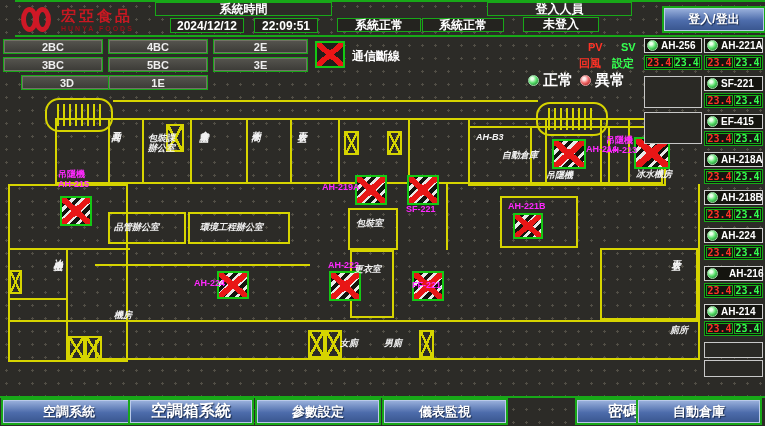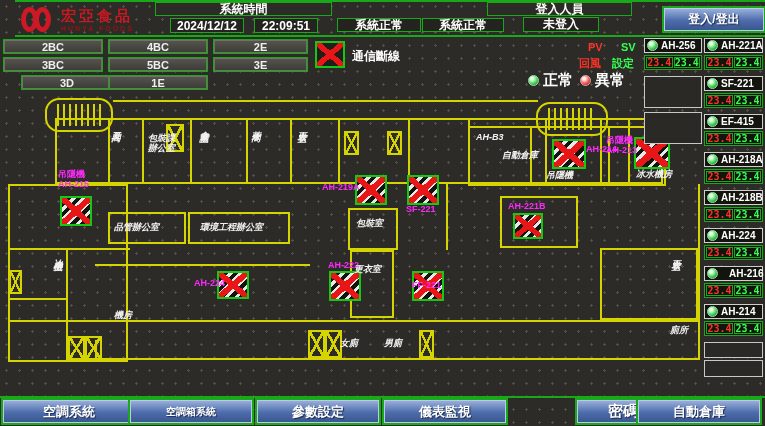--- a/index.html
+++ b/index.html
@@ -278,18 +278,18 @@
       <div class="val pv">23.4</div>
       <div class="val sv">23.4</div>
     </div>
     <div class="abs empty-slot" style="left: 704px; top: 342px; width: 59px; height: 16px;"></div>
     <div class="abs empty-slot" style="left: 704px; top: 360px; width: 59px; height: 17px;"></div>
   </div>
 
 <div class="abs gline z2" style="left:0;top:396px;width:765px;height:2px;"></div>
 <div id="toolbar" class="z3">
     <button class="abs btn-blue" style="left: 3px; top: 400px; width: 132px; height: 23px; font-size: 13px;">空調系統</button>
-    <button class="abs btn-blue" style="left: 130px; top: 400px; width: 122px; height: 23px; font-size: 10px;">空調箱系統</button>
+    <button class="abs btn-blue" style="left: 130px; top: 400px; width: 122px; height: 23px; font-size: 16px;">空調箱系統</button>
     <button class="abs btn-blue" style="left: 257px; top: 400px; width: 122px; height: 23px; font-size: 13px;">參數設定</button>
     <button class="abs btn-blue" style="left: 384px; top: 400px; width: 122px; height: 23px; font-size: 13px;">儀表監視</button>
     <button class="abs btn-blue" style="left: 533px; top: 400px; width: 122px; height: 23px; font-size: 15px; margin-left: 44px;">密碼權限</button>
     <button class="abs btn-blue" style="left: 638px; top: 400px; width: 122px; height: 23px; font-size: 13px;">自動倉庫</button>
   </div>
 
 </body></html>

